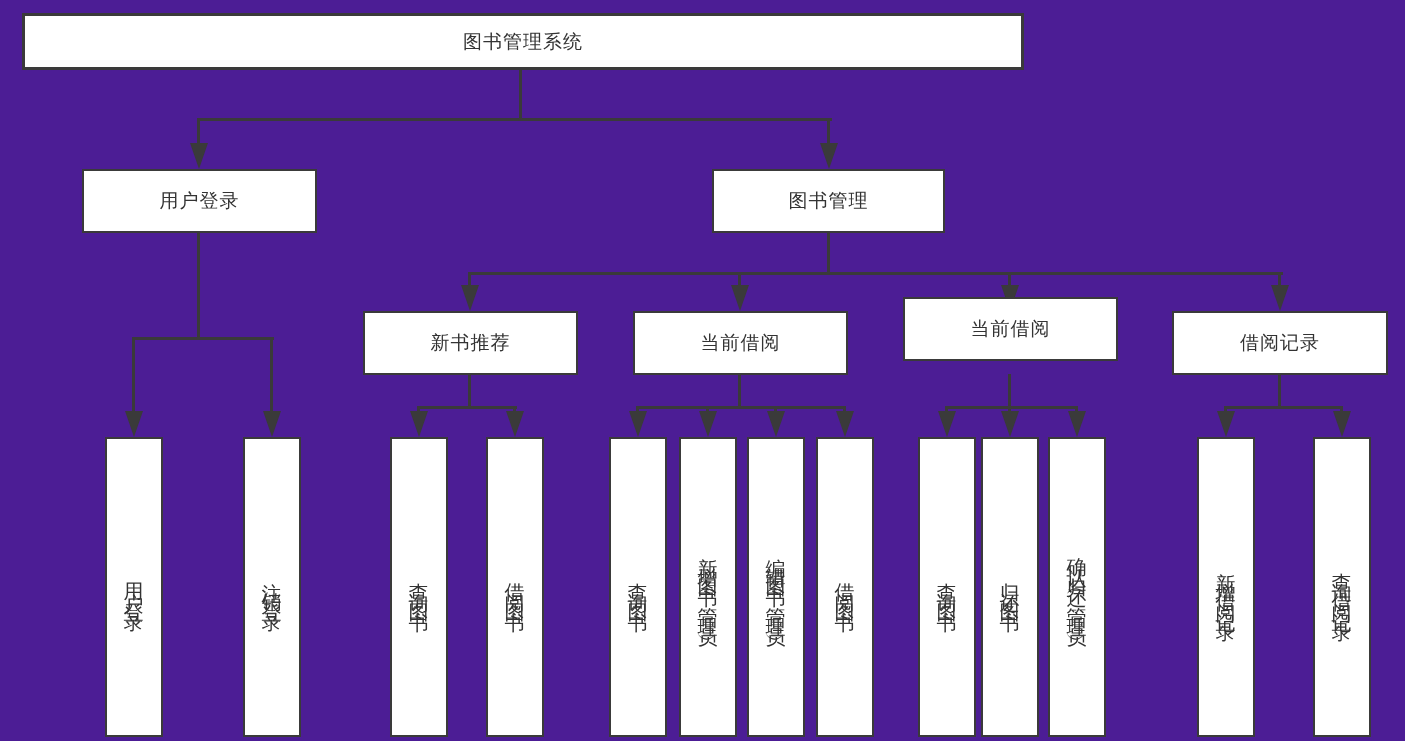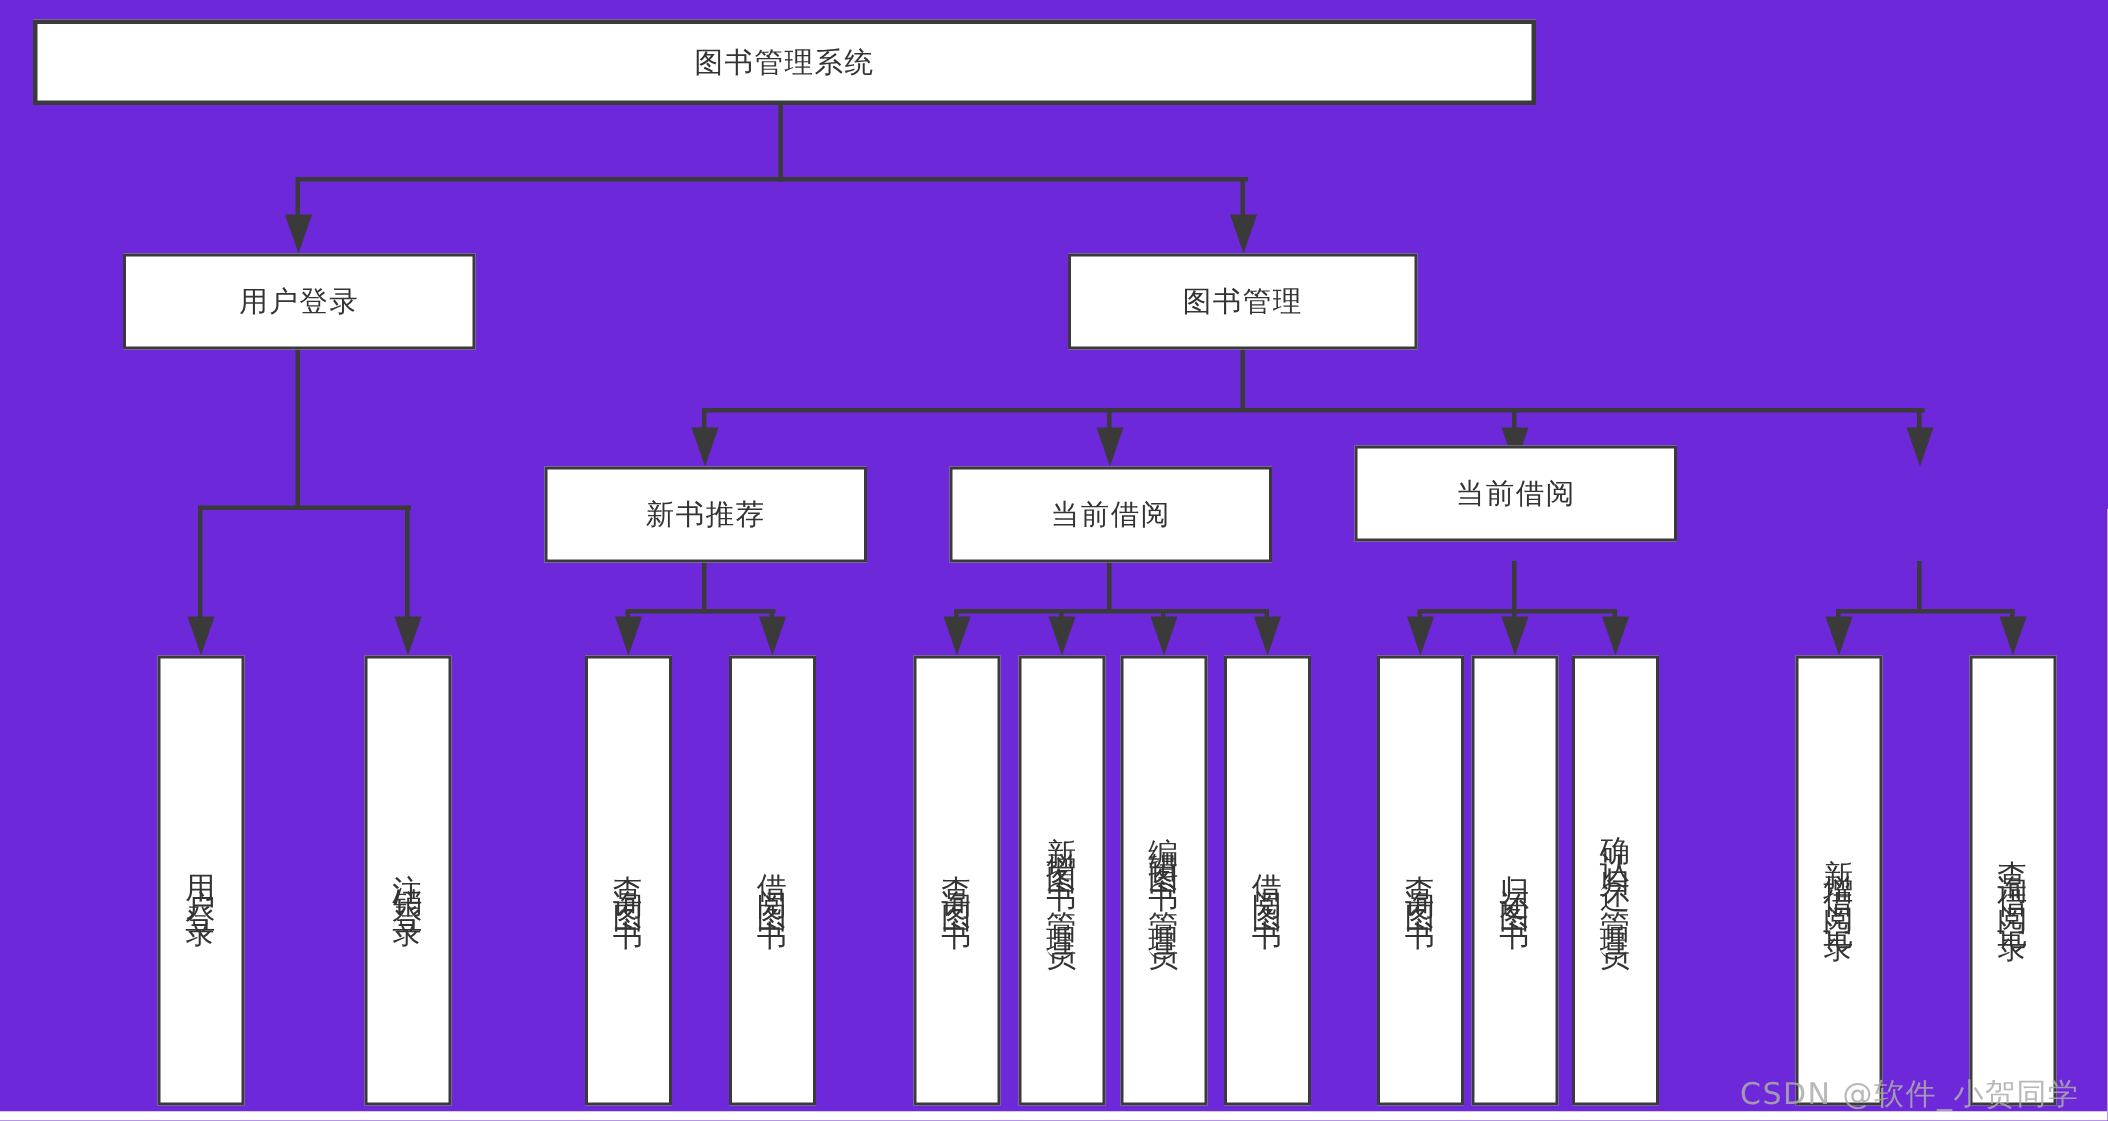--- a/index.html
+++ b/index.html
@@ -1,19 +1,19 @@
 <!DOCTYPE html>
 <html><head>
 <meta charset="utf-8">
 <style>
   html,body{margin:0;padding:0;background:#ffffff;}
   .canvas{
     position:relative;
     width:1405px;height:741px;
-    background:#6d28d9;
+    background:#4c1d95;
     font-family:"DejaVu Sans","Liberation Sans",sans-serif;
     overflow:hidden;
   }
   .box{
     position:absolute;
     background:#ffffff;
     border:2px solid #3a3a3a;
     box-sizing:border-box;
     display:flex;align-items:center;justify-content:center;
   }
@@ -119,20 +119,23 @@
 
   <div class="box" style="left:712px;top:169px;width:233px;height:64px">
     <span class="hlabel">图书管理</span>
   </div>
   <div class="box" style="left:633px;top:311px;width:215px;height:64px">
     <span class="hlabel">当前借阅</span>
   </div>
   <div class="box" style="left:903px;top:297px;width:215px;height:64px">
     <span class="hlabel">当前借阅</span>
   </div>
+  <div class="box" style="left:1172px;top:311px;width:216px;height:64px">
+    <span class="hlabel">借阅记录</span>
+  </div>
 
   <div class="box leaf" style="left:105px;top:437px;width:58px;height:300px">
     <span class="vlabel">用户登录</span>
   </div>
   <div class="box leaf" style="left:243px;top:437px;width:58px;height:300px">
     <span class="vlabel">注销登录</span>
   </div>
 
   <div class="box leaf" style="left:390px;top:437px;width:58px;height:300px">
     <span class="vlabel">查询图书</span>
@@ -164,14 +167,13 @@
     <span class="vlabel">确认归还（管理员）</span>
   </div>
 
   <div class="box leaf" style="left:1197px;top:437px;width:58px;height:300px">
     <span class="vlabel">新增借阅记录</span>
   </div>
   <div class="box leaf" style="left:1313px;top:437px;width:58px;height:300px">
     <span class="vlabel">查询借阅记录</span>
   </div>
 
-  <div class="watermark">CSDN @软件_小贺同学</div>
 </div>
 
 </body></html>

